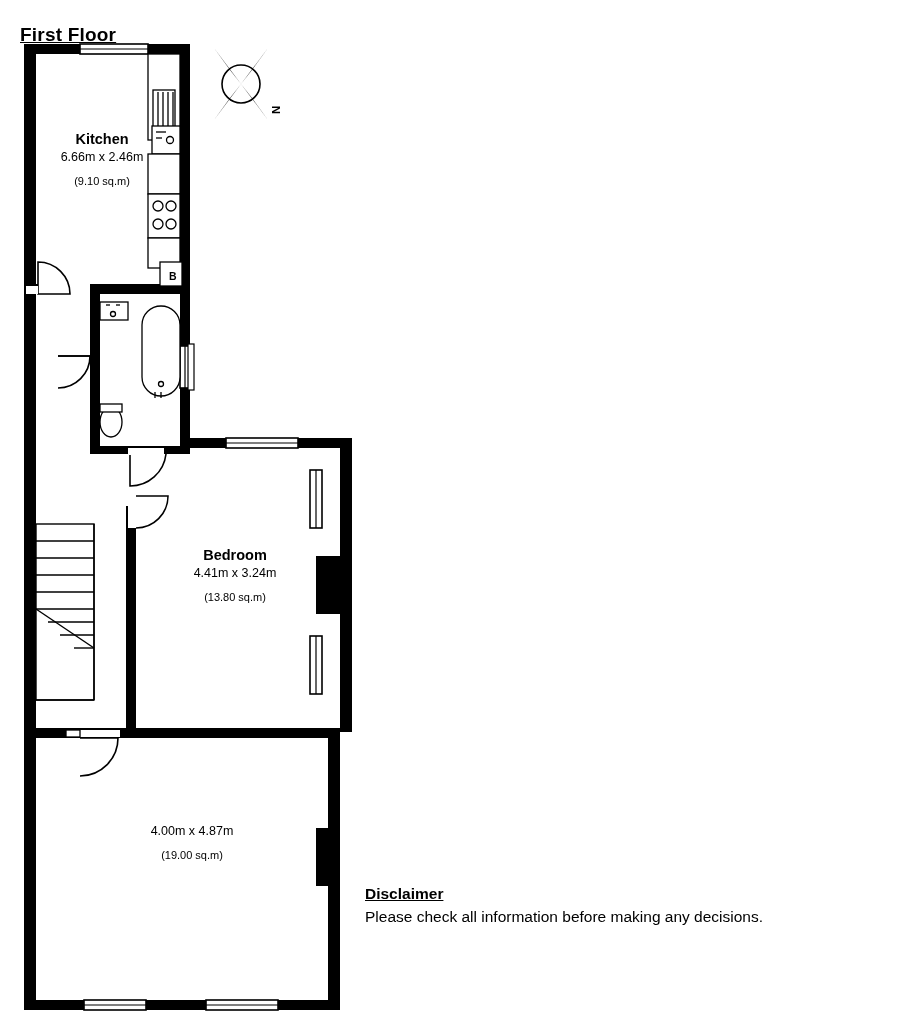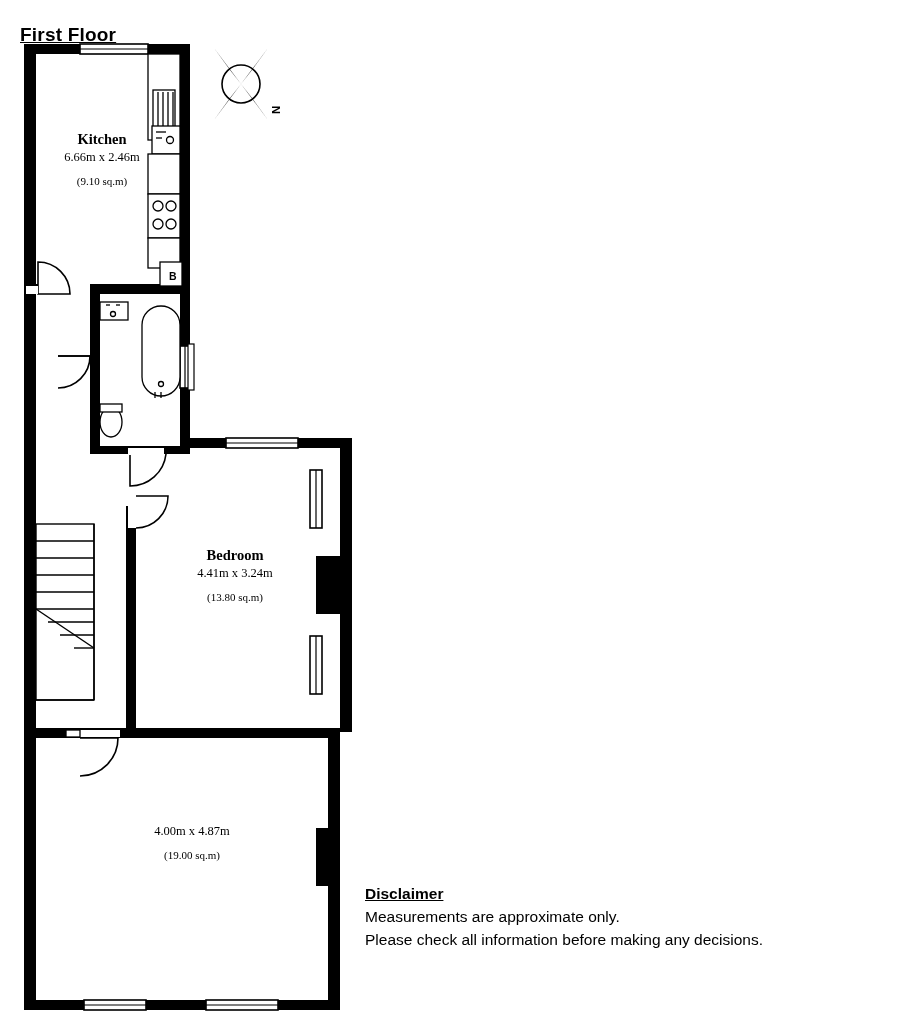--- a/index.html
+++ b/index.html
@@ -28,21 +28,20 @@
     top: 24px;
     font-size: 19px;
     font-weight: bold;
     letter-spacing: 0.2px;
     text-decoration: underline;
   }
   .room-label {
     position: absolute;
     text-align: center;
     line-height: 1.28;
-    font-family: Liberation Serif, serif;
   }
   .room-name {
     font-size: 14.5px;
     font-weight: bold;
     display: block;
   }
   .room-dims {
     font-size: 12.5px;
     display: block;
   }
@@ -254,15 +253,14 @@
 
 <div class="room-label" id="room-lounge">
   <span class="room-dims">4.00m x 4.87m</span>
   <span class="room-area">(19.00 sq.m)</span>
 </div>
 
 <div class="boiler-mark">B</div>
 
 <div class="disclaimer">
   <span class="disclaimer-title">Disclaimer</span>
-  <span class="disclaimer-line">Measurements are approximate only.</span>
   <span class="disclaimer-line">Please check all information before making any decisions.</span>
 </div>
 
 </body></html>

